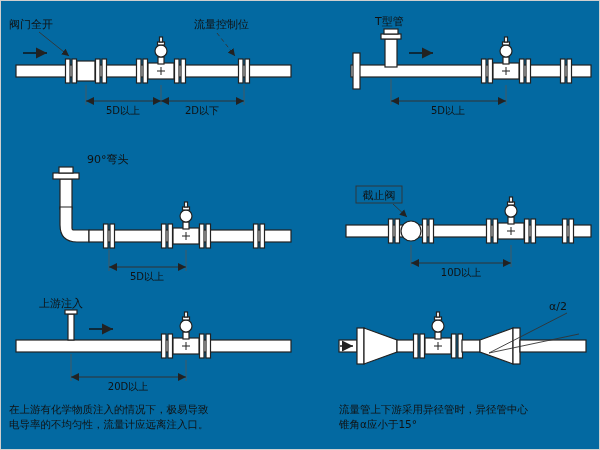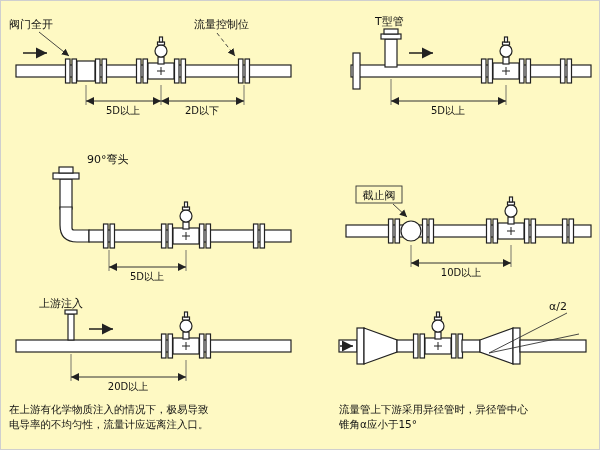--- a/index.html
+++ b/index.html
@@ -1,16 +1,16 @@
 <!DOCTYPE html>
 <html><head>
 <meta charset="utf-8">
 <style>
   html,body{margin:0;padding:0;background:#fff;}
-  #stage{position:relative;width:600px;height:450px;background:#fef9c3;border:1px solid #cfcfcf;box-sizing:border-box;overflow:hidden;
+  #stage{position:relative;width:600px;height:450px;background:#0369a1;border:1px solid #cfcfcf;box-sizing:border-box;overflow:hidden;
          font-family:"DejaVu Sans",sans-serif;}
   svg{display:block;}
   .pipe,.comp{fill:#ffffff;stroke:#222;stroke-width:1.2;}
   .thin{stroke:#222;stroke-width:1;fill:none;}
   .flow{stroke:#111;stroke-width:1.4;fill:none;}
   .leader{stroke:#333;stroke-width:0.9;fill:none;}
   .dashed{stroke-dasharray:4 3;}
   .dim{stroke:#333;stroke-width:1;fill:none;}
   .ext{stroke:#555;stroke-width:0.8;fill:none;}
   .lbl{font:11px "DejaVu Sans",sans-serif;fill:#111;}

